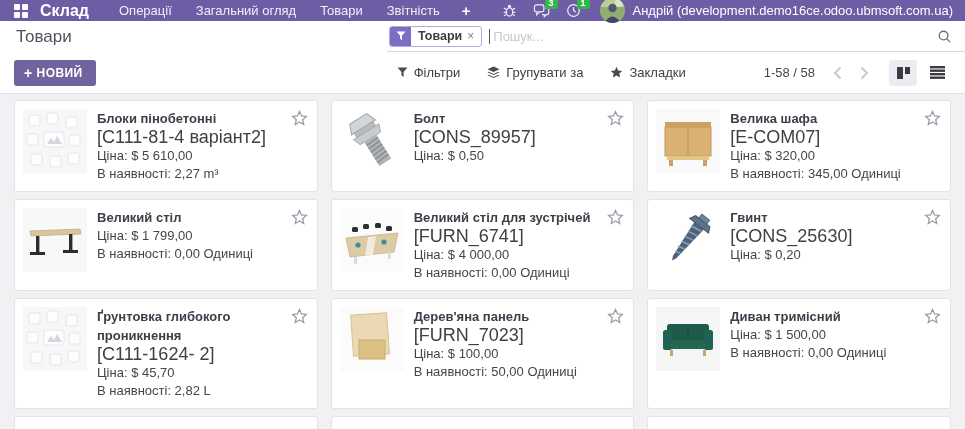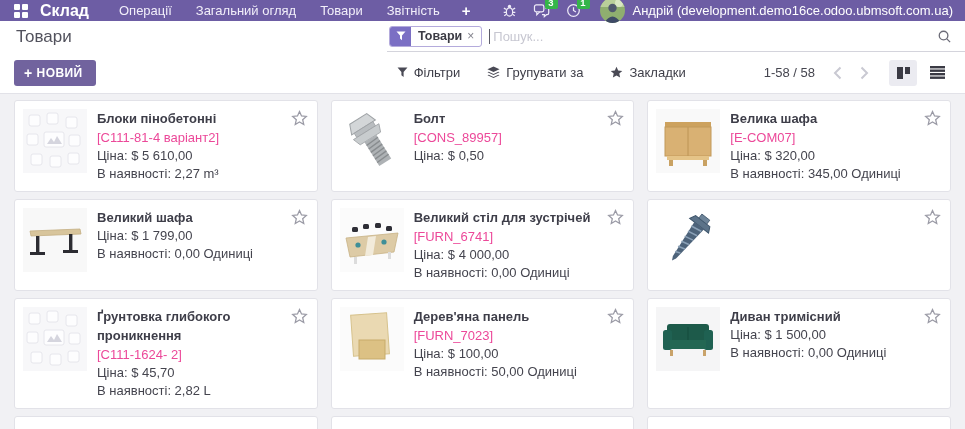--- a/index.html
+++ b/index.html
@@ -66,21 +66,21 @@
     display: grid; grid-template-columns: repeat(3, 1fr);
     column-gap: 13px; row-gap: 7px; padding: 6px 14px 0;
   }
   .card {
     background: #fff; border: 1px solid #e2e2e8; border-radius: 3px;
     padding: 8px; display: flex; gap: 10px; position: relative; cursor: pointer;
   }
   .card-img { width: 64px; height: 64px; flex: none; display: flex; align-items: center; justify-content: center; }
   .card-body { flex: 1; min-width: 0; padding-right: 18px; }
   .p-name { font-size: 13px; font-weight: 700; color: #3e3e49; line-height: 19px; }
-  .p-code { font-size: 13px; color: #ec4899; line-height: 19px; }
+  .p-code { font-size: 18px; color: #404040; line-height: 19px; }
   .p-line { font-size: 13px; color: #44444e; line-height: 18px; }
   .fav-star { position: absolute; top: 9px; right: 9px; display: flex; cursor: pointer; }
   .card.stub { height: 20px; padding: 0; }
 </style>
 </head>
 <body>
 
 <header class="topbar">
   <div class="apps-grid">
       <span></span>
@@ -307,21 +307,21 @@
       <svg width="64" height="64" viewBox="0 0 64 64">
           <rect width="64" height="64" fill="#f8f8f8"></rect>
         <polygon points="7,23 57,21 58,26 8,28" fill="#d8c59c" stroke="#c4af83" stroke-width="0.8"></polygon>
         <rect x="13" y="28" width="3.4" height="17" fill="#2c2c32"></rect>
           <rect x="7" y="44" width="15" height="3" fill="#2c2c32"></rect>
         <rect x="46" y="26" width="3.4" height="17" fill="#2c2c32"></rect>
           <rect x="40" y="42" width="15" height="3" fill="#2c2c32"></rect>
       </svg>
     </div>
     <div class="card-body">
-      <div class="p-name">Великий шафа</div>
+      <div class="p-name">Великий стіл</div>
       <div class="p-line">Ціна: $ 1 799,00</div>
       <div class="p-line">В наявності: 0,00 Одиниці</div>
     </div>
     <span class="fav-star">
       <svg width="17" height="17" viewBox="0 0 16 16" fill="none" stroke="#9b9ba6" stroke-width="1.2">
           <path d="M8 1.5 L9.9 5.6 L14.4 6.1 L11 9.1 L12 13.6 L8 11.3 L4 13.6 L5 9.1 L1.6 6.1 L6.1 5.6 Z"></path>
         </svg>
     </span>
   </div>
 
@@ -365,20 +365,25 @@
             <line x1="26" y1="19" x2="37" y2="17"></line>
               <line x1="26.5" y1="25" x2="36.5" y2="23"></line>
             <line x1="27" y1="31" x2="36" y2="29"></line>
               <line x1="27.5" y1="37" x2="35.5" y2="35"></line>
             <line x1="28" y1="43" x2="35" y2="41"></line>
               <line x1="29" y1="49" x2="34" y2="47"></line>
           </g>
         </g>
       </svg>
     </div>
+    <div class="card-body">
+      <div class="p-name">Гвинт</div>
+      <div class="p-code">[CONS_25630]</div>
+      <div class="p-line">Ціна: $ 0,20</div>
+    </div>
     <span class="fav-star">
       <svg width="17" height="17" viewBox="0 0 16 16" fill="none" stroke="#9b9ba6" stroke-width="1.2">
           <path d="M8 1.5 L9.9 5.6 L14.4 6.1 L11 9.1 L12 13.6 L8 11.3 L4 13.6 L5 9.1 L1.6 6.1 L6.1 5.6 Z"></path>
         </svg>
     </span>
   </div>
 
   <div class="card">
     <div class="card-img">
       <svg width="64" height="64" viewBox="0 0 64 64">

